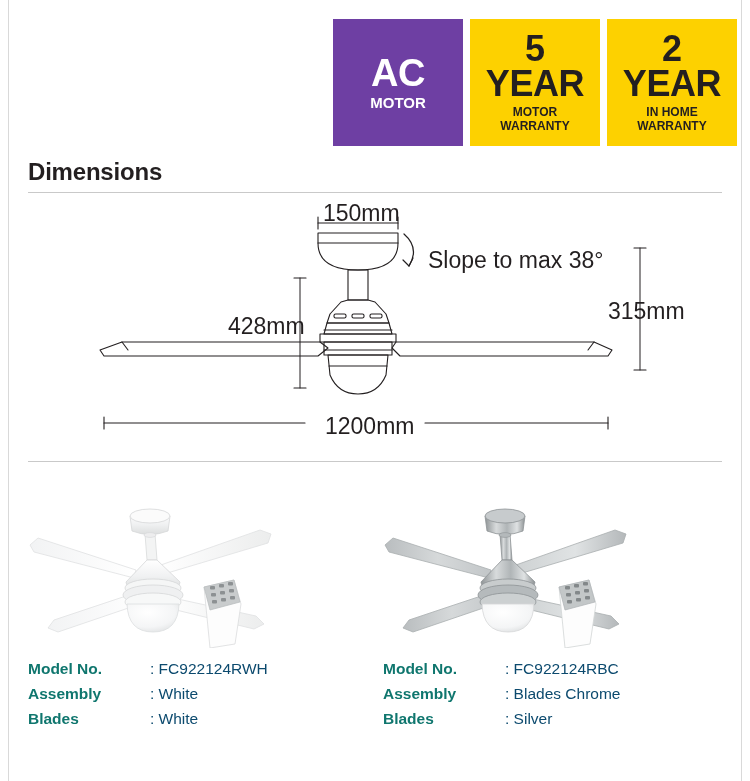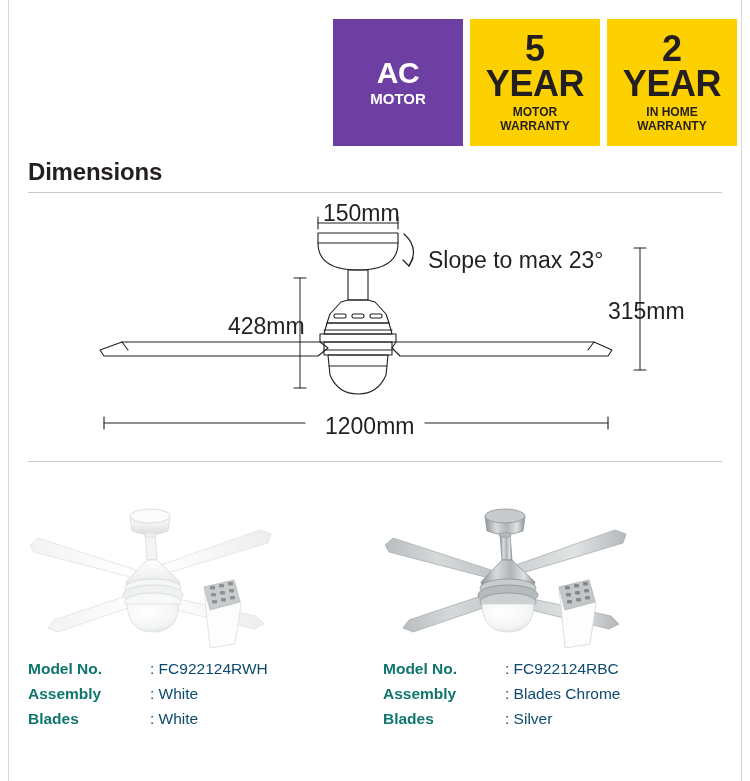--- a/index.html
+++ b/index.html
@@ -39,21 +39,21 @@
     flex-direction: column;
     align-items: center;
     justify-content: center;
     text-align: center;
     line-height: 1;
   }
   .badge.purple { background: #6e3fa3; color: #ffffff; }
   .badge.yellow { background: #fdd100; color: #231f20; }
 
   .badge .big {
-    font-size: 30px;
+    font-size: 38px;
     font-weight: 700;
     letter-spacing: -0.5px;
   }
   .badge .big-num {
     font-size: 36px;
     font-weight: 700;
     line-height: 0.95;
   }
   .badge .mid {
     font-size: 36px;
@@ -236,21 +236,21 @@
 
         <line x1="104" y1="233" x2="305" y2="233"></line>
         <line x1="104" y1="227" x2="104" y2="239"></line>
         <line x1="425" y1="233" x2="608" y2="233"></line>
         <line x1="608" y1="227" x2="608" y2="239"></line>
       </g>
     </svg>
 
     <div class="dim-label" id="lbl-150" style="top:10px;left:323px">150mm</div>
 
-    <div class="dim-label" id="lbl-slope" style="top:57px;left:428px">Slope to max 23°</div>
+    <div class="dim-label" id="lbl-slope" style="top:57px;left:428px">Slope to max 38°</div>
 
     <div class="dim-label" id="lbl-428" style="top:123px;left:228px">428mm</div>
 
     <div class="dim-label" id="lbl-315" style="top:108px;left:608px">315mm</div>
 
     <div class="dim-label" id="lbl-1200" style="top:223px;left:325px">1200mm</div>
   </div>
 
   <div class="section-head" id="colours-head">
     <div class="rule"></div>

